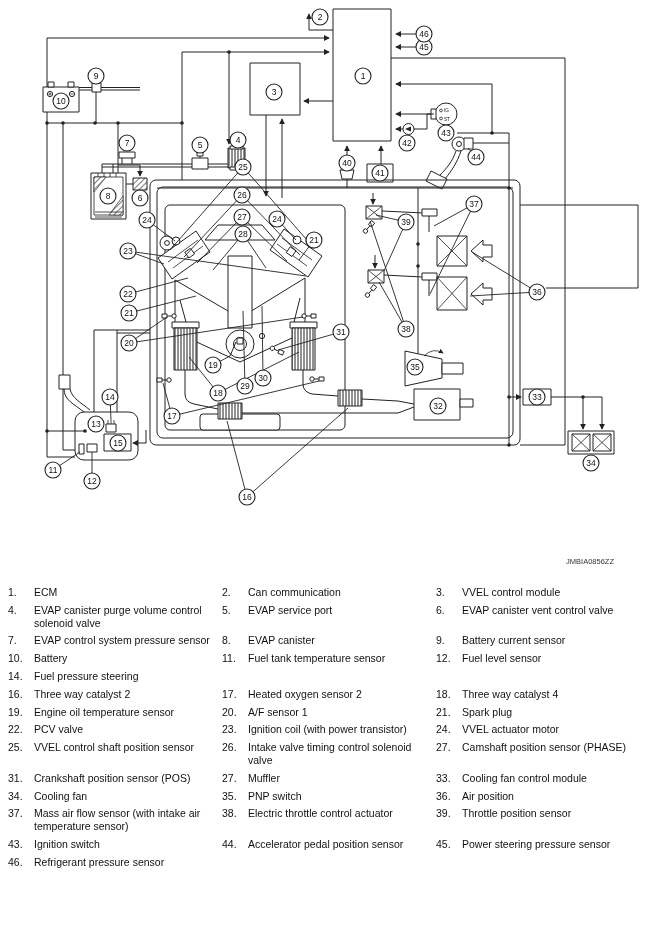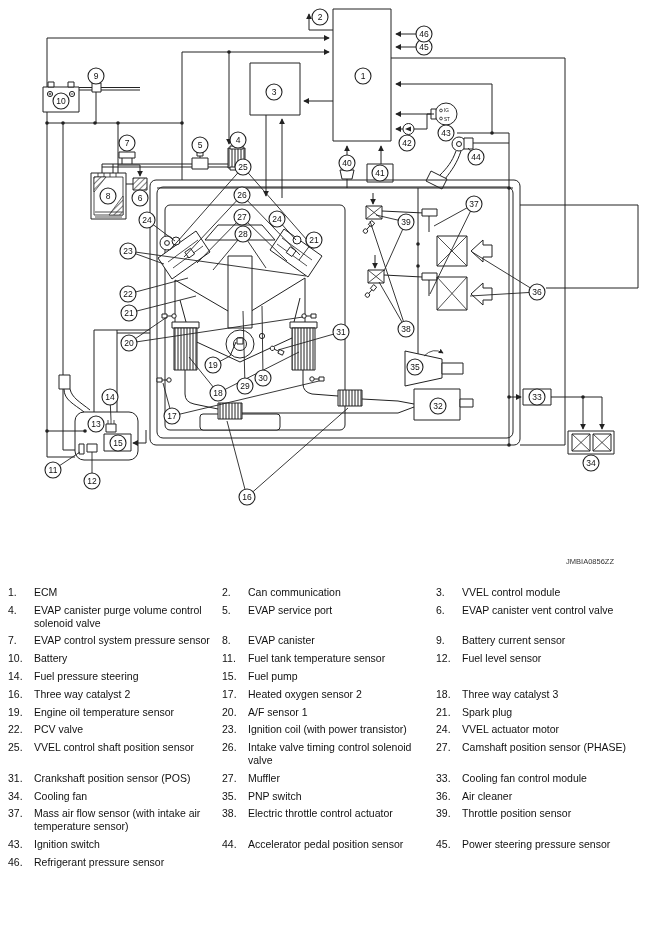--- a/index.html
+++ b/index.html
@@ -644,37 +644,33 @@
         <div class="lcell">
           <span class="lnum">12.</span>
           <span class="llabel">Fuel level sensor</span>
         </div>
       </div>
       <div class="lrow">
         <div class="lcell">
           <span class="lnum">14.</span>
           <span class="llabel">Fuel pressure steering</span>
         </div>
-        <div class="lcell">
-          <span class="lnum">15.</span>
-          <span class="llabel">Fuel pump</span>
-        </div>
       </div>
       <div class="lrow">
         <div class="lcell">
           <span class="lnum">16.</span>
           <span class="llabel">Three way catalyst 2</span>
         </div>
         <div class="lcell">
           <span class="lnum">17.</span>
           <span class="llabel">Heated oxygen sensor 2</span>
         </div>
         <div class="lcell">
           <span class="lnum">18.</span>
-          <span class="llabel">Three way catalyst 3</span>
+          <span class="llabel">Three way catalyst 4</span>
         </div>
       </div>
       <div class="lrow">
         <div class="lcell">
           <span class="lnum">19.</span>
           <span class="llabel">Engine oil temperature sensor</span>
         </div>
         <div class="lcell">
           <span class="lnum">20.</span>
           <span class="llabel">A/F sensor 1</span>
@@ -730,21 +726,21 @@
         <div class="lcell">
           <span class="lnum">34.</span>
           <span class="llabel">Cooling fan</span>
         </div>
         <div class="lcell">
           <span class="lnum">35.</span>
           <span class="llabel">PNP switch</span>
         </div>
         <div class="lcell">
           <span class="lnum">36.</span>
-          <span class="llabel">Air cleaner</span>
+          <span class="llabel">Air position</span>
         </div>
       </div>
       <div class="lrow">
         <div class="lcell">
           <span class="lnum">37.</span>
           <span class="llabel">Mass air flow sensor (with intake air temperature sensor)</span>
         </div>
         <div class="lcell">
           <span class="lnum">38.</span>
           <span class="llabel">Electric throttle control actuator</span>

